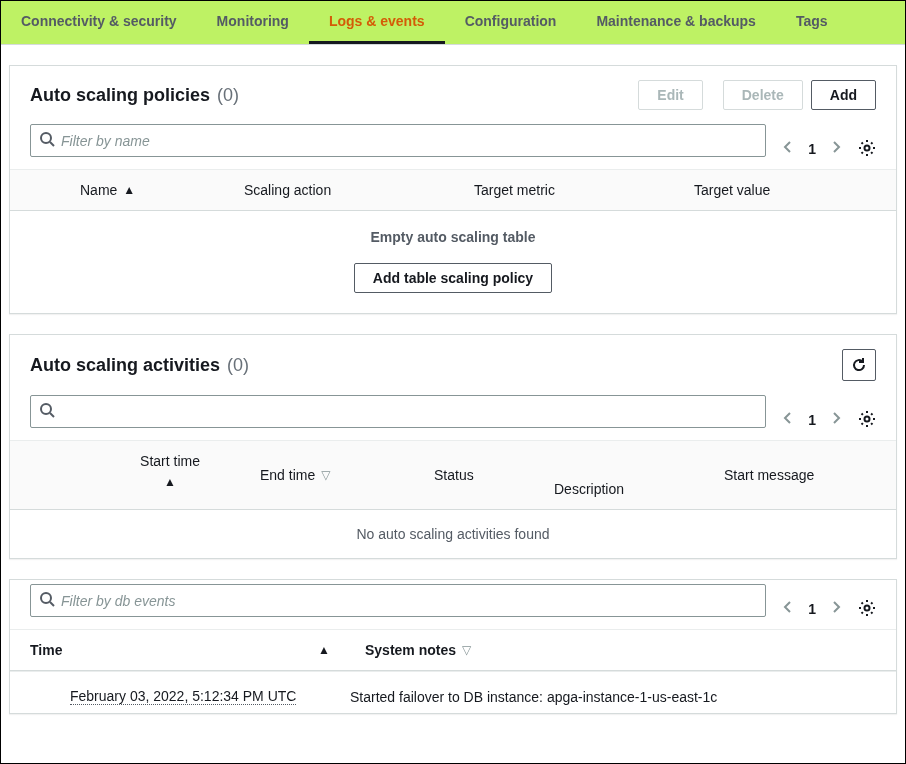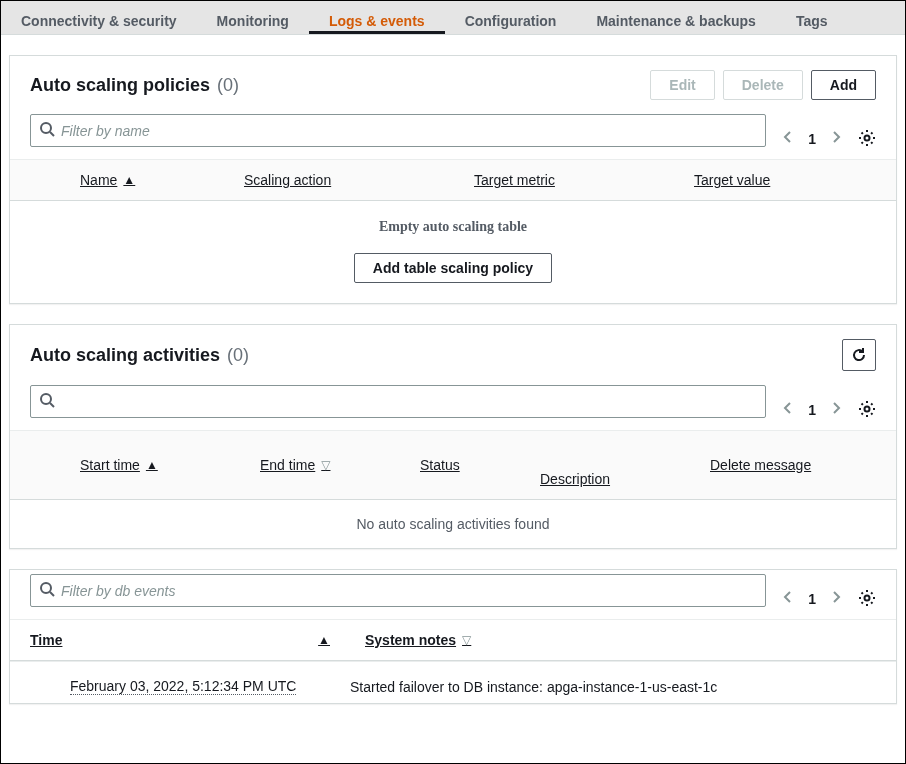--- a/index.html
+++ b/index.html
@@ -11,22 +11,22 @@
       width: 906px;
       height: 764px;
       border: 1px solid #000;
       overflow: hidden;
     }
 
     
     .tabs {
       display: flex;
       border-bottom: 1px solid #d5dbdb;
-      background: #e5e5e5;
-      height: 34px;
+      background: #bef264;
+      height: 44px;
     }
     .tab {
       padding: 12px 20px;
       color: #545b64;
       cursor: pointer;
       font-weight: 700;
       white-space: nowrap;
       position: relative;
     }
     .tab.active {
@@ -67,20 +67,21 @@
       font-weight: 700;
       font-size: 14px;
       cursor: pointer;
       color: #16191f;
       border-radius: 2px;
     }
     .btn.disabled {
       color: #aab7b8;
       border-color: #d5dbdb;
       cursor: default;
+      margin-left: 12px;
     }
     .icon-btn {
       border: 1px solid #545b64;
       background: #fff;
       width: 34px;
       height: 32px;
       display:flex;align-items:center;justify-content:center;
       cursor:pointer;
       border-radius:2px;
     }
@@ -116,51 +117,49 @@
 
     
     .cols {
       display:flex;
       border-top: 1px solid #eaeded;
       border-bottom: 1px solid #d5dbdb;
       background: #fafafa;
       padding: 12px 20px;
       font-weight: 400;
       color: #16191f;
-      text-decoration: underline;
     }
     .cols > div { display:flex; align-items:center; gap:6px; font-size:14px; }
     .sort-ind { font-size:12px; }
 
     
     .p-check { width:50px; }
     .p-name { width:164px; }
     .p-action { width:230px; }
     .p-metric { width:220px; }
     .p-target { flex:1; }
 
     
     .a-check { width:50px; }
-    .a-start { width:180px; }
+    .a-start { width:180px;flex-direction:column; }
     .a-end { width:160px; }
-    .a-status { width:120px; }
+    .a-status { width:120px;margin-left:14px; }
     .a-desc { width:170px;margin-top:28px; }
     .a-msg { flex:1; }
 
     
     .e-time { width:320px; display:flex; justify-content:space-between; padding-right:20px;}
     .e-notes { flex:1; display:flex; }
 
     
     .empty {
       text-align:center;
       padding: 18px 0;
       color:#545b64;
       font-weight:700;
-      font-family:Liberation Serif, serif;
     }
     .empty-actions{ text-align:center; padding-bottom:20px;}
     .empty-actions .btn { font-weight:700;}
     .body-row {
       display:flex;
       padding: 12px 20px;
       border-top:1px solid #eaeded;
       align-items:center;
     }
     .body-row.tight{ padding:16px 20px 8px 20px;}
@@ -296,21 +295,21 @@
     <div class="a-start">
       <span>Start time</span>
       <span class="sort-ind">▲</span>
     </div>
     <div class="a-end">
       <span>End time</span>
       <span class="sort-ind" style="color:#879596">▽</span>
     </div>
     <div class="a-status">Status</div>
     <div class="a-desc">Description</div>
-    <div class="a-msg">Delete message</div>
+    <div class="a-msg">Start message</div>
   </div>
 
   <div class="no-items">No auto scaling activities found</div>
 </div>
 
 <div class="panel">
 
   <div class="toolbar">
     <div class="filter-wrap">
       <span style="color:#545b64;margin-right:6px;">

